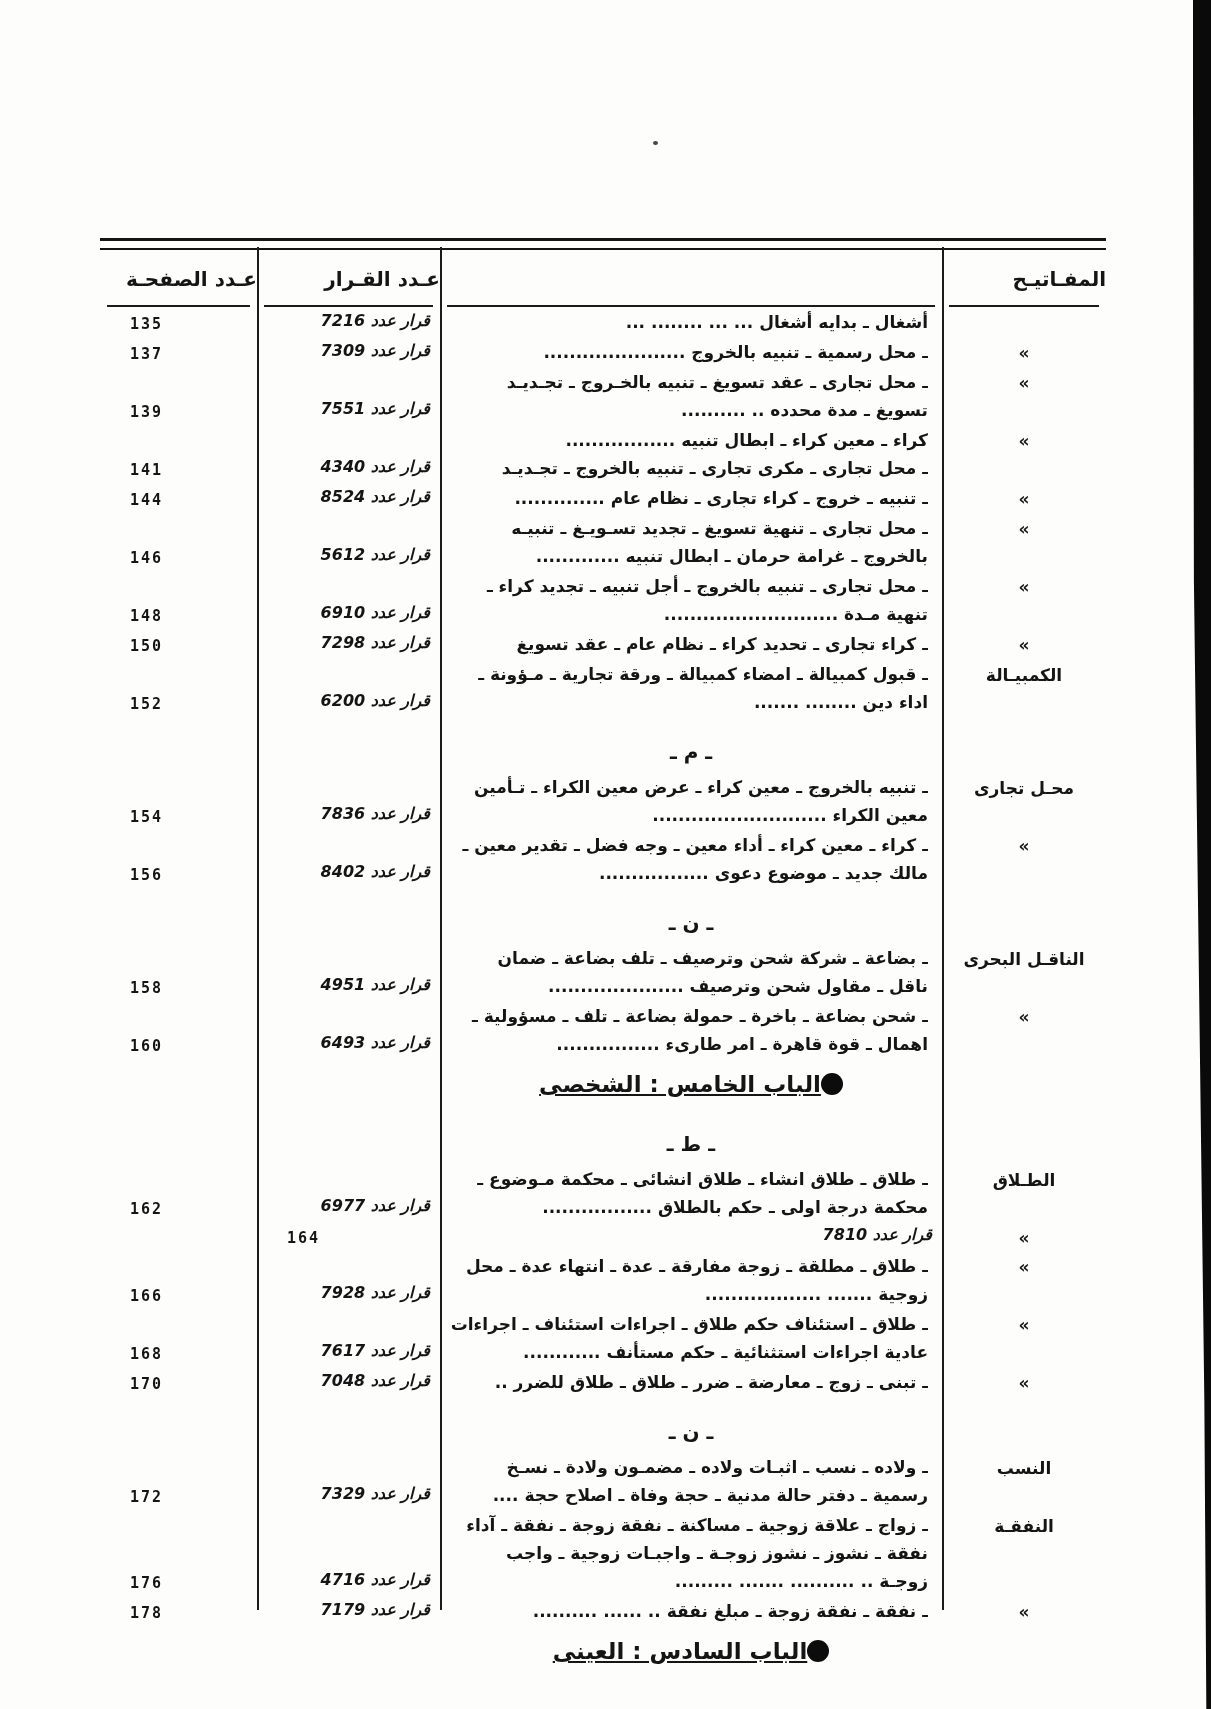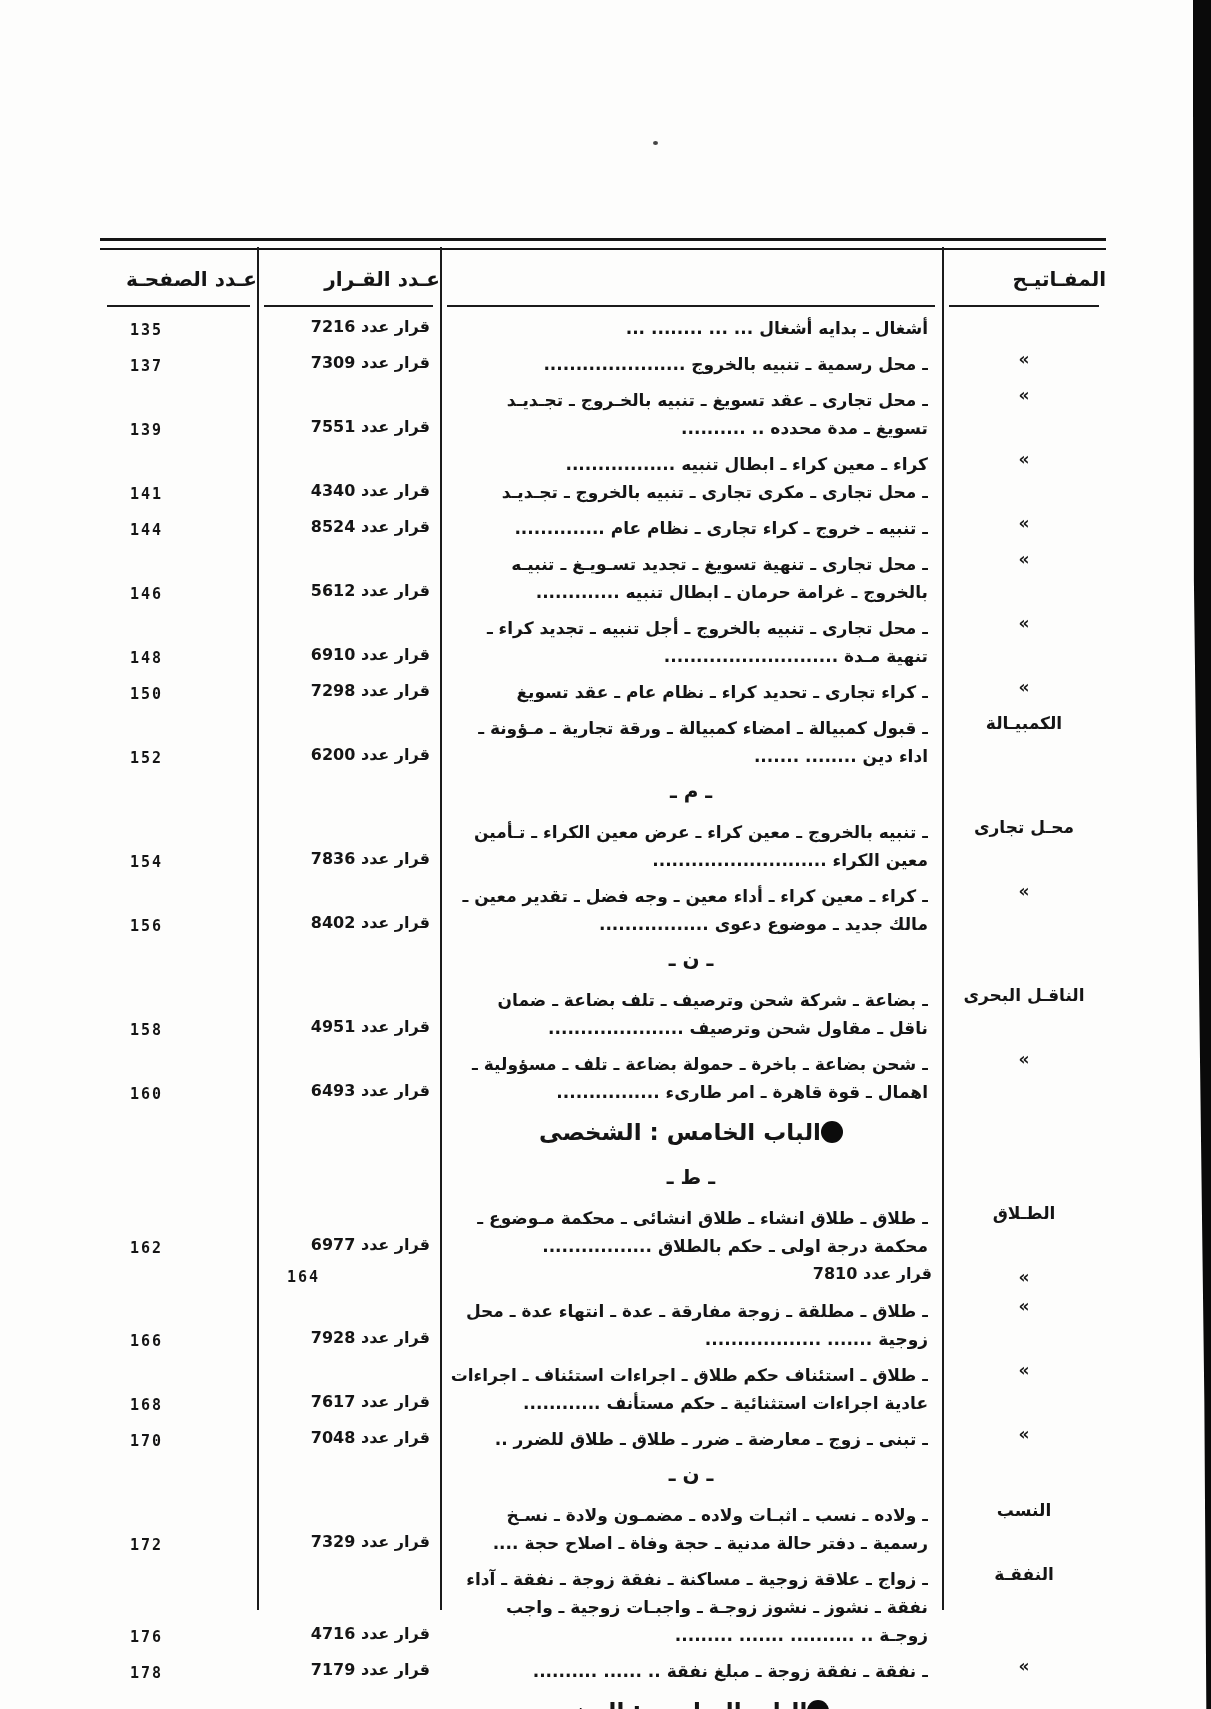--- a/index.html
+++ b/index.html
@@ -68,54 +68,56 @@
     height:2px; background:#1b1b1b;
   }
   
   .entry-row .cell-key{
     text-align:center;
     font-size:17px;
     padding-top:3px;
     line-height:26px;
   }
   .entry-row .cell-text{
-    padding:7px 14px 1px 8px;
+    padding:1px 14px 1px 8px;
     font-size:17px;
     line-height:28px;
     text-align:right;
   }
   .tline{white-space:nowrap; overflow:hidden;}
   .entry-row .cell-dec{
     display:flex; align-items:flex-end; justify-content:flex-start;
     padding:0 10px 3px 6px;
     font-size:16px;
     line-height:26px;
     white-space:nowrap;
+    font-style:italic;
   }
   .entry-row .cell-page{
     direction:ltr;
     display:flex; align-items:flex-end; justify-content:flex-start;
     padding:0 0 4px 30px;
     font-size:15px;
     letter-spacing:2px;
     font-family:"DejaVu Sans Mono","DejaVu Sans",monospace;
   }
   
-  .divider-row{height:40px;}
+  .divider-row{height:40px;margin-top:15px;}
   .divider-row .cell-text{
     grid-column:2;
     display:flex;align-items:center;justify-content:center;
     font-size:20px;
   }
   
   .section-row{height:50px;}
   .section-row .cell-text{
     grid-column:2;
     display:flex;align-items:center;justify-content:center;
     font-size:23px;
+    text-decoration:underline;
   }
   .bullet{
     width:22px;height:22px;border-radius:50%;
     background:#0c0c0c;
     flex:0 0 auto;
   }
 </style>
 </head>
 <body>
 

